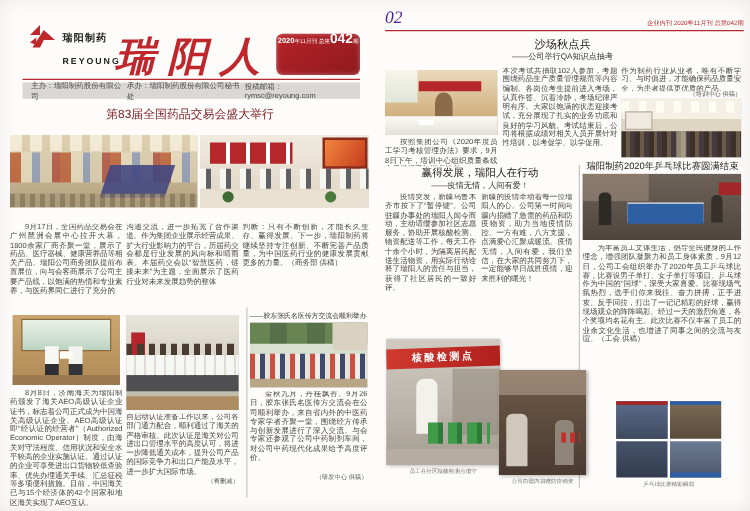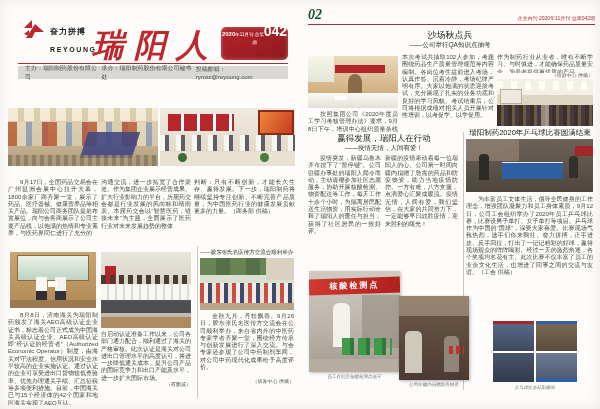--- a/index.html
+++ b/index.html
@@ -16,42 +16,42 @@
   .photo i{position:absolute;display:block;}
   .vrule{position:absolute;width:1px;background:#c9c6c0;}
   
   #masthead-title{font-family:"Liberation Serif","DejaVu Serif",serif;font-style:italic;font-weight:bold;
                   color:#c0272d;font-size:32px;letter-spacing:10px;}
   #issue-box{background:linear-gradient(150deg,#b62329,#8e1a1f);border-radius:5px;color:#fff;
              text-align:center;box-shadow:inset 0 0 4px rgba(255,255,255,.35);}
   #issue-box .t{font-family:"Liberation Serif","DejaVu Serif",serif;font-style:italic;font-weight:bold;
                 font-size:11px;line-height:15px;display:block;margin-top:3px;}
   #issue-box .l2{font-size:4.5px;display:block;line-height:8px;}
-  #issue-box .big{font-size:14px;font-weight:bold;}
+  #issue-box .big{font-size:11px;font-weight:bold;}
   #gray-bar{background:#d9d8d5;display:flex;justify-content:space-between;align-items:center;
             font-size:6px;color:#4a4a4a;padding:0 7px;box-sizing:border-box;}
   .red-rule{position:absolute;height:1px;background:#b5282d;}
   #p2-slogan,#p2-pageno{font-family:"Liberation Serif","DejaVu Serif",serif;font-style:italic;
-            font-weight:bold;color:#14532d;}
+            font-weight:normal;color:#4c1d95;}
   .logo-cn{font-size:8px;font-weight:bold;color:#222;line-height:9px;letter-spacing:1px;}
   .logo-en{font-size:7px;font-weight:bold;color:#222;letter-spacing:1.6px;line-height:8px;}
 </style>
 </head>
 <body>
 
 <div id="paper">
 
   <div class="abs" style="left:24px;top:20px;width:86px;height:24px;display:flex;gap:4px;">
     <svg width="22" height="20" viewBox="0 0 22 20">
       <polygon points="0,8 8,0 8,8" fill="#c0272d"></polygon>
       <polygon points="2,18 11,4 20,12 11,12 8,18" fill="#c0272d"></polygon>
       <polygon points="0,14 5,10 5,16" fill="#c0272d"></polygon>
     </svg>
     <div>
-      <span class="logo-cn">奋力拼搏</span><br>
+      <span class="logo-cn">瑞阳制药</span><br>
       <span class="logo-en">REYOUNG</span>
     </div>
   </div>
 
   <div class="abs" id="masthead-title" style="left:92px;top:24px;width:130px;height:40px;">瑞阳人</div>
 
   <div class="abs" id="issue-box" style="left:221px;top:27px;width:67px;height:33px;">
     <span class="l2">
       <b style="font-size:6px;">2020</b><span>年11月刊</span>
       <span>总第</span><span class="big">042</span><span>期</span>
@@ -59,20 +59,21 @@
   </div>
 
   <div class="red-rule" style="left:18px;top:63px;width:270px;"></div>
 
   <div class="abs" id="gray-bar" style="left:18px;top:66px;width:270px;height:13px;">
     <span>主办：瑞阳制药股份有限公司</span>
     <span>承办：瑞阳制药股份有限公司秘书处</span>
     <span>投稿邮箱：rymsc@reyoung.com</span>
   </div>
 
+  <div class="abs headline" style="left:8px;top:85px;width:288px;font-size:9.5px;color:#7a1b1e;">第83届全国药品交易会盛大举行</div>
 
   <div class="photo" style="left:8px;top:108px;width:150px;height:58px;">
     <i style="inset:0;background:linear-gradient(180deg,#ece1c8,#c9b795 50%,#b19e7c);"></i>
     <i style="left:0;top:0;width:100%;height:13px;background:repeating-linear-gradient(90deg,#f4ecd8 0 10px,#d9cca9 10px 16px);opacity:.9;"></i>
     <i style="left:0;top:14px;width:100%;height:24px;background:repeating-linear-gradient(90deg,#bb6038 0 9px,#e5dabd 9px 18px,#8c9cb8 18px 24px,#d9cdb0 24px 34px,#ad5240 34px 40px);opacity:.85;"></i>
     <i style="right:22px;top:24px;width:52px;height:26px;background:#43477f;transform:skewX(-18deg);opacity:.9;"></i>
     <i style="left:0;bottom:0;width:100%;height:11px;background:repeating-linear-gradient(90deg,#7e7056 0 4px,#a9997b 4px 8px);opacity:.7;"></i>
   </div>
   <div class="photo" style="left:160px;top:108px;width:135px;height:58px;">
     <i style="inset:0;background:linear-gradient(#f0eadf,#ded4c3);"></i>

